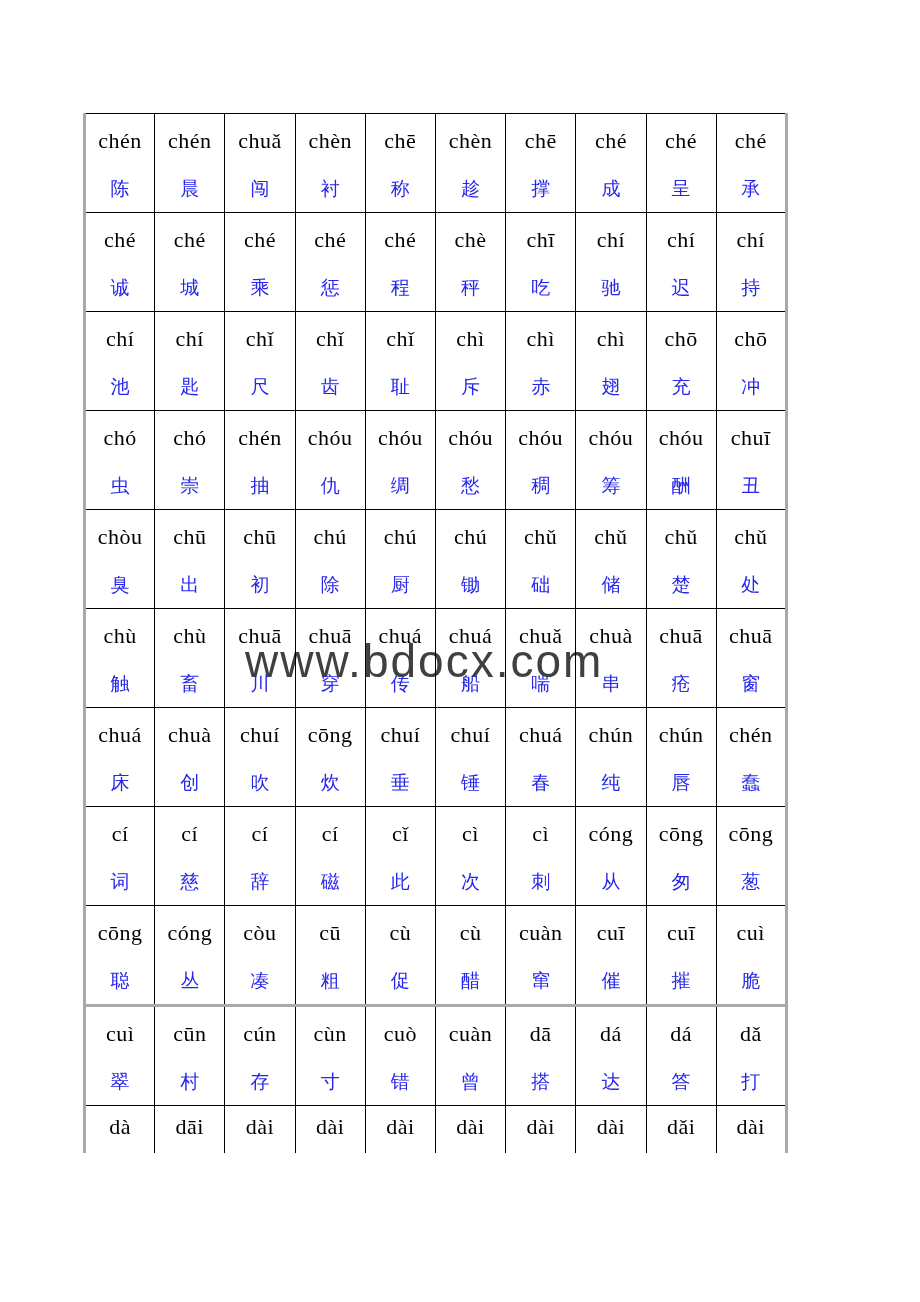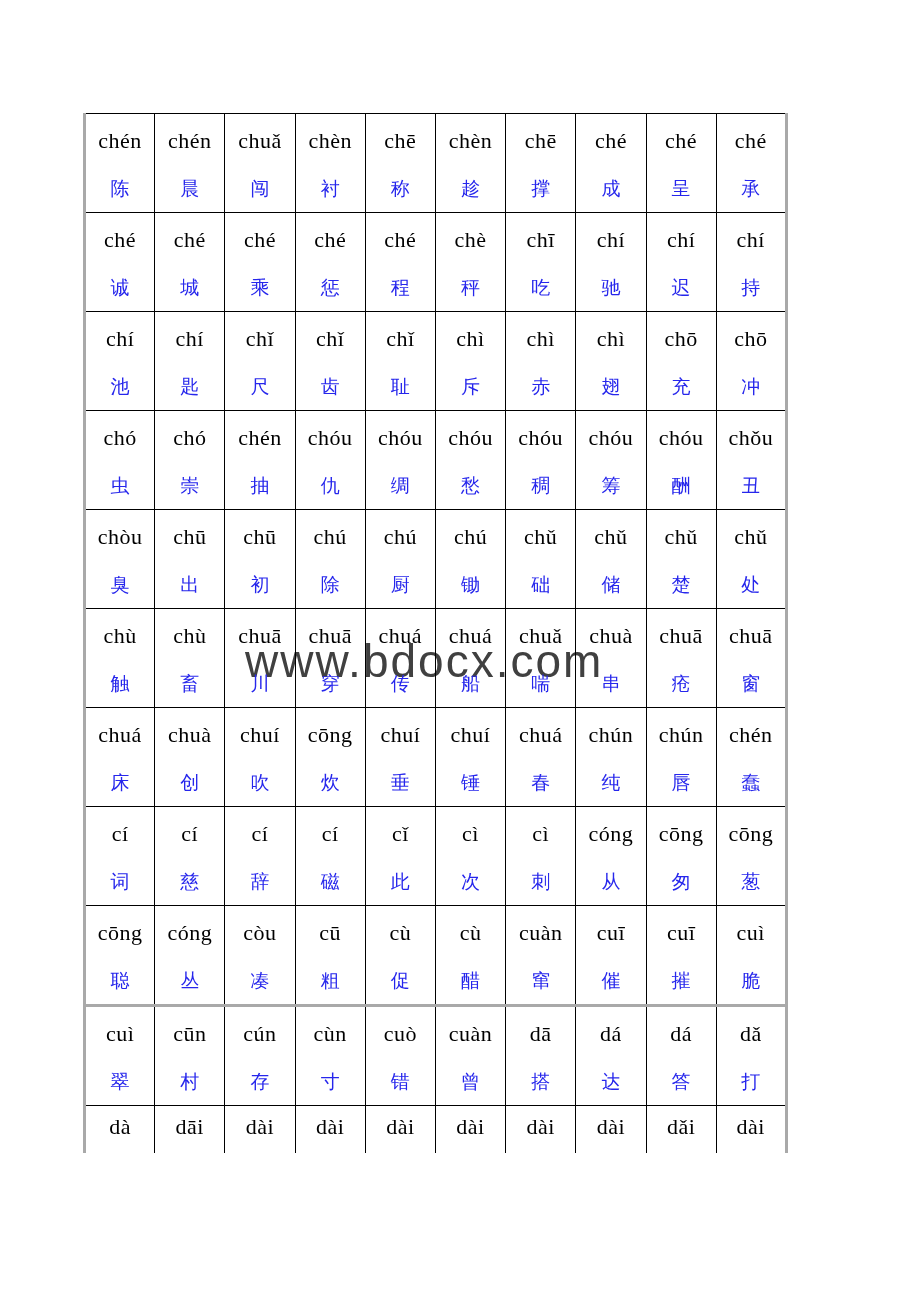--- a/index.html
+++ b/index.html
@@ -372,21 +372,21 @@
               </div>
             </td>
             <td>
               <div class="cell-inner">
                 <span class="py">chóu</span>
                 <span class="hz">酬</span>
               </div>
             </td>
             <td>
               <div class="cell-inner">
-                <span class="py">chǒu</span>
+                <span class="py">chuī</span>
                 <span class="hz">丑</span>
               </div>
             </td>
           </tr>
           <tr>
             <td>
               <div class="cell-inner">
                 <span class="py">chòu</span>
                 <span class="hz">臭</span>
               </div>

